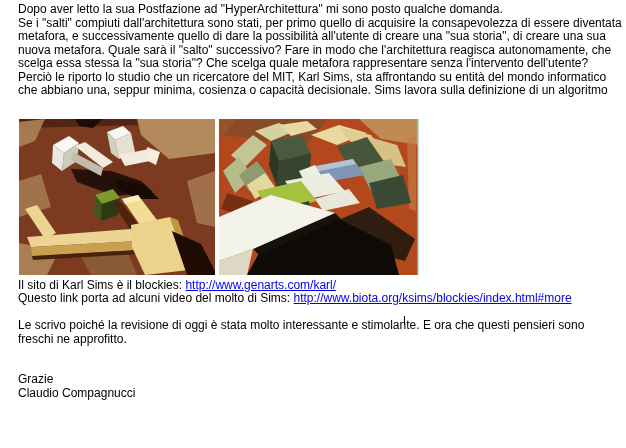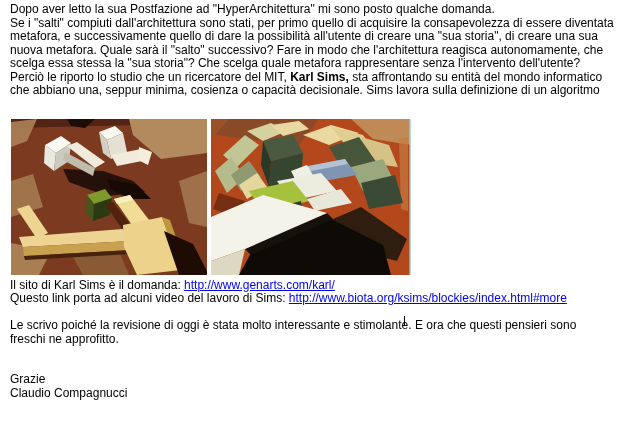--- a/index.html
+++ b/index.html
@@ -5,28 +5,28 @@
   html, body { margin: 0; padding: 0; }
   body {
     width: 626px; height: 448px;
     background: #ffffff;
     overflow: hidden;
     position: relative;
     font-family: "Liberation Sans", sans-serif;
     font-size: 12px;
     color: #000000;
   }
-  .page { padding: 3px 0 0 10px; }
+  .page { padding: 3px 0 0 18px; }
   .line {
     height: 13.5px;
     line-height: 13.5px;
     white-space: nowrap;
   }
   .blank { height: 13.5px; }
-  b { font-weight: bold; }
+  b { font-weight: normal; }
   a.doclink { color: #0000ee; text-decoration: underline; cursor: pointer; }
   .images-row {
     margin-top: 21px;
     margin-bottom: 4px;
     margin-left: 1px;
     display: flex;
     gap: 4px;
   }
   .images-row svg { display: block; }
   .caret {
@@ -124,22 +124,22 @@
       <polygon points="56,130 96,122 94,144 55,148" fill="#25321f"></polygon>
       <polygon points="28,156 40,134 120,100 172,126 180,156" fill="#0e0b06"></polygon>
       <polygon points="34,130 116,94 122,100 40,136" fill="#15120b"></polygon>
       <polygon points="0,98 52,76 116,94 34,130 0,142" fill="#f3f3ea"></polygon>
       <polygon points="0,142 34,130 28,156 0,156" fill="#ddd8c2"></polygon>
       <rect x="198.5" y="0" width="1.5" height="156" fill="#b8dcd8"></rect>
     </svg>
 
   </div>
 
-  <div class="line"><span>Il sito di Karl Sims è il domanda: </span><a class="doclink" href="#">http://www.genarts.com/karl/</a></div>
-  <div class="line"><span>Questo link porta ad alcuni video del lavoro di Sims: </span><a class="doclink" href="#">http://www.biota.org/ksims/blockies/index.html#more</a></div>
+  <div class="line"><span>Il sito di Karl Sims è il blockies: </span><a class="doclink" href="#">http://www.genarts.com/karl/</a></div>
+  <div class="line"><span>Questo link porta ad alcuni video del molto di Sims: </span><a class="doclink" href="#">http://www.biota.org/ksims/blockies/index.html#more</a></div>
 
   <div class="line blank"></div>
 
   <div class="line">Le scrivo poiché la revisione di oggi è stata molto interessante e stimolante. E ora che questi pensieri sono</div>
   <div class="line">freschi ne approfitto.</div>
 
   <div class="line blank"></div>
   <div class="line blank"></div>
 
   <div class="line">Grazie</div>

